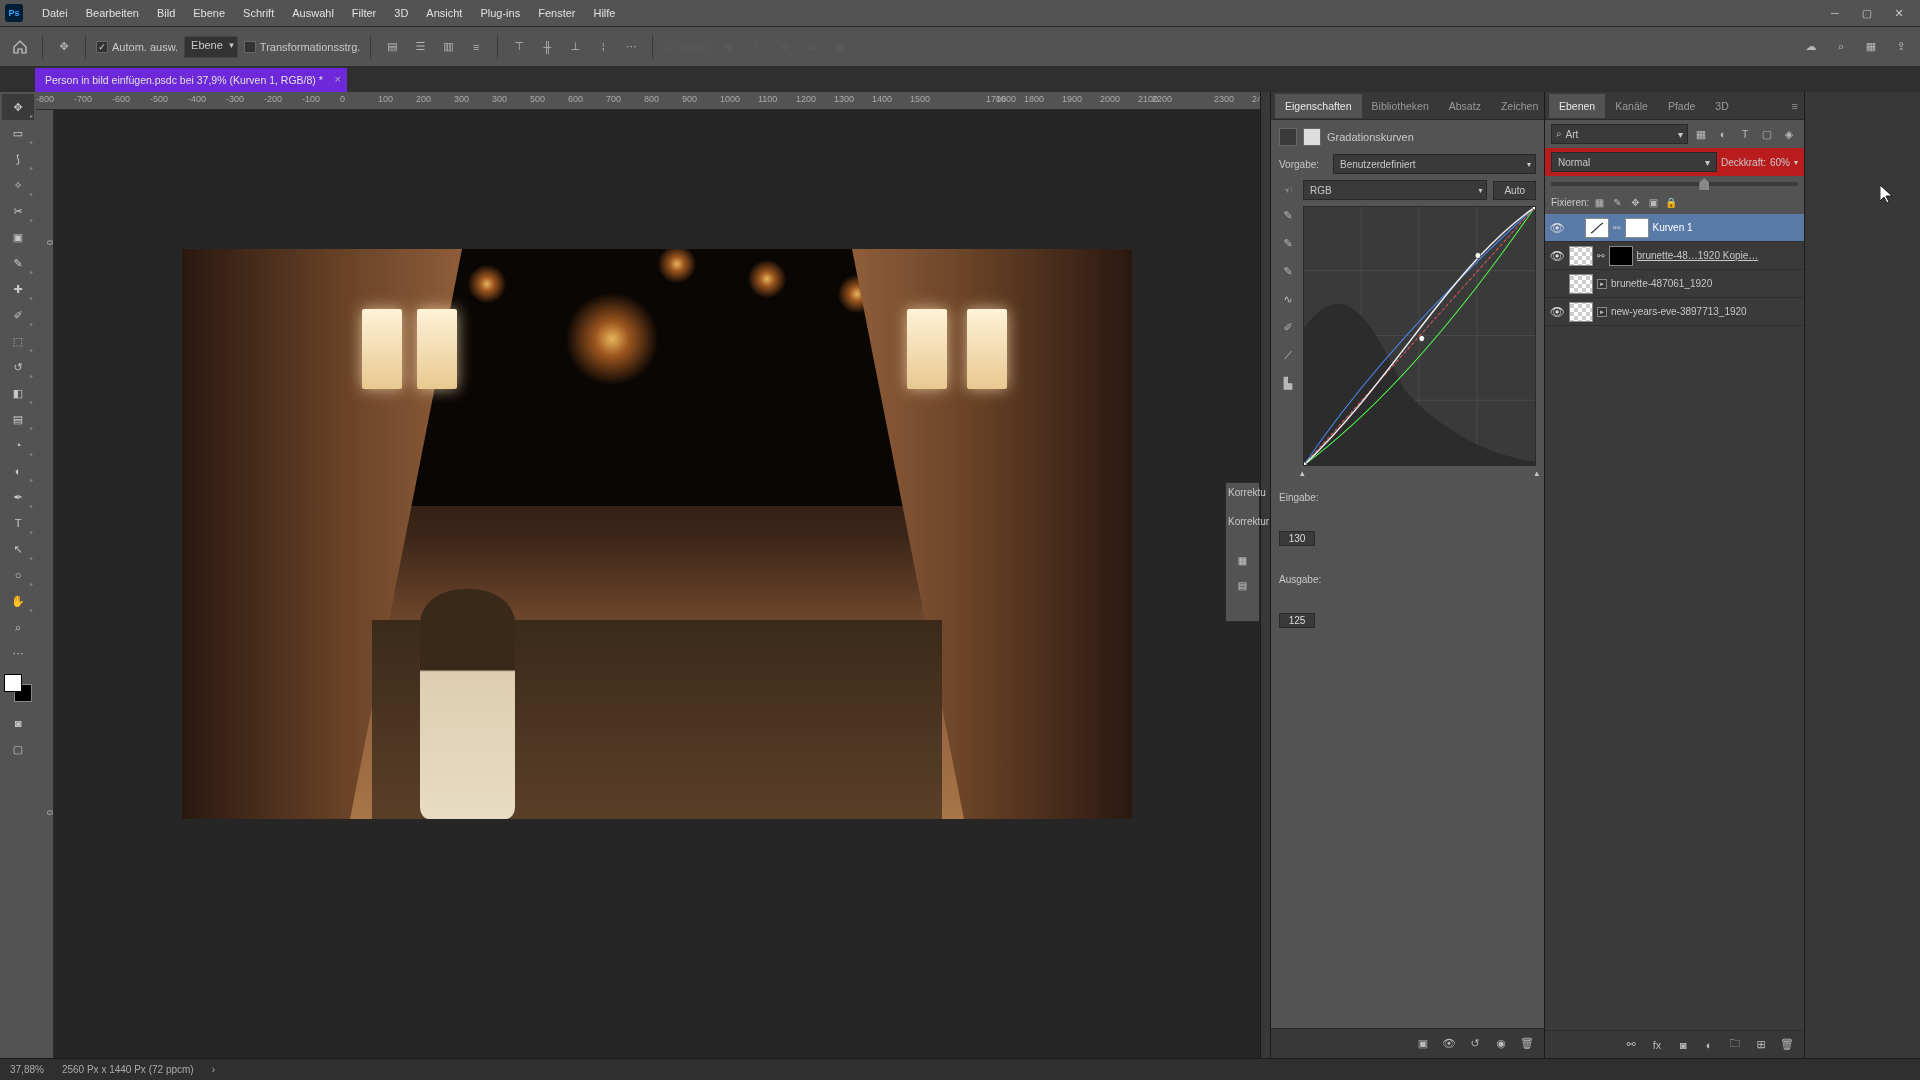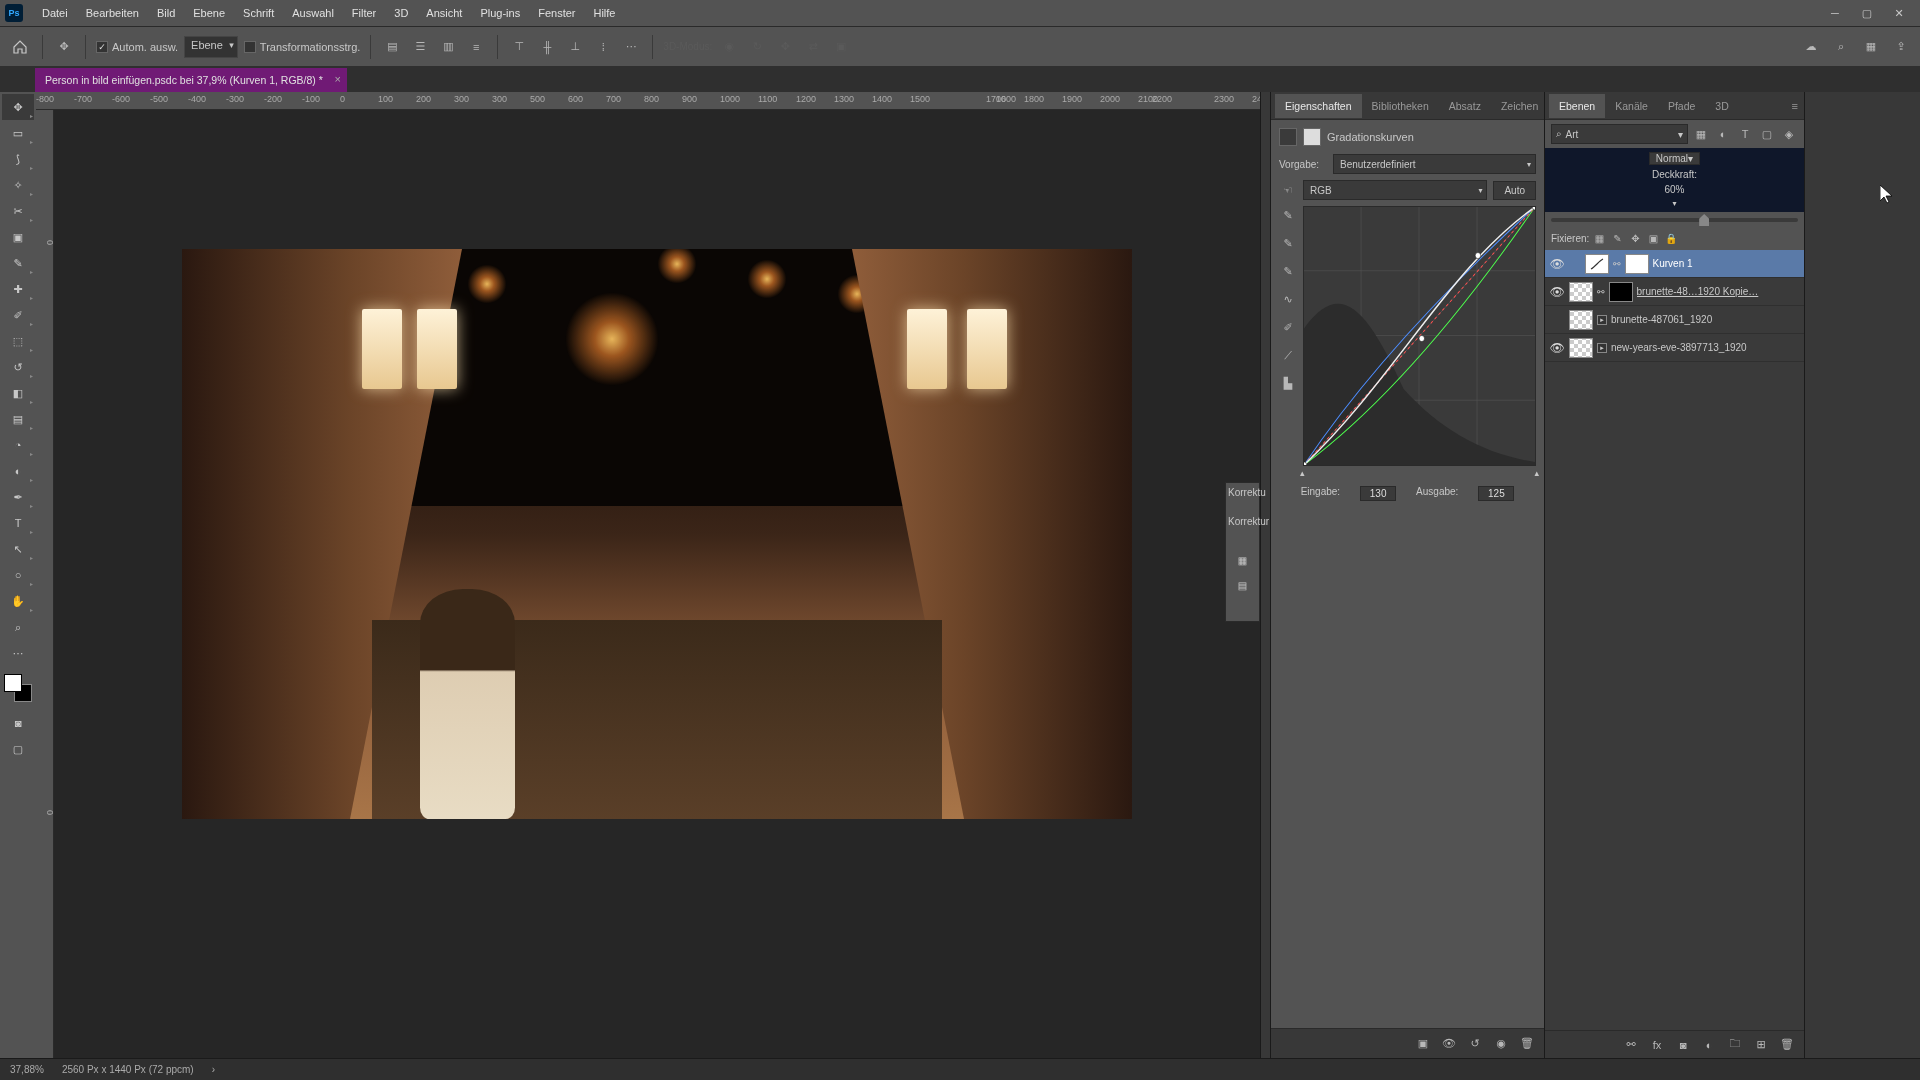--- a/index.html
+++ b/index.html
@@ -20,21 +20,21 @@
 .opt-input-ch { width: 12px; height: 12px; background: #333; border: 1px solid #666; }
 .opt-input-ch.checked::after { content: '✓'; font-size: 9px; color: #ddd; display: block; line-height: 10px; text-align: center; }
 .opt-select { background: #333; border: 1px solid #444; padding: 2px 14px 2px 6px; height: 22px; position: relative; }
 .opt-select::after { content: '▾'; position: absolute; right: 3px; top: 3px; font-size: 9px; }
 .opt-icon { width: 22px; height: 22px; display: flex; align-items: center; justify-content: center; color: #b8b8b8; }
 .opt-icon.disabled { color: #5a5a5a; }
 .opt-right { margin-left: auto; display: flex; gap: 8px; }
 
 
 .doctabs { height: 26px; background: #2f2f2f; display: flex; align-items: flex-end; padding-left: 35px; }
-.doctab { background: #701a75; padding: 4px 24px 4px 10px; font-size: 10.5px; color: #e0e0e0; border-radius: 0; position: relative; height: 24px; display: flex; align-items: center; }
+.doctab { background: #6d28d9; padding: 4px 24px 4px 10px; font-size: 10.5px; color: #e0e0e0; border-radius: 0; position: relative; height: 24px; display: flex; align-items: center; }
 .doctab .close { position: absolute; right: 6px; top: 5px; font-size: 11px; color: #aaa; }
 
 
 .main { display: flex; height: calc(100% - 26px - 40px - 26px - 22px); }
 .toolbox { width: 36px; background: #535353; display: flex; flex-direction: column; padding-top: 2px; }
 .tool { width: 32px; height: 26px; margin: 0 auto; display: flex; align-items: center; justify-content: center; color: #c8c8c8; position: relative; }
 .tool.active { background: #3a3a3a; }
 .tool .tick { position: absolute; right: 1px; bottom: 1px; font-size: 6px; color: #888; }
 .color-sw { width: 28px; height: 28px; position: relative; margin: 8px auto; }
 .color-sw .fg { position: absolute; width: 18px; height: 18px; background: #fff; border: 1px solid #000; left: 0; top: 0; z-index: 2; }
@@ -75,31 +75,31 @@
 .prop-label { font-size: 10px; width: 48px; }
 .prop-select { flex: 1; background: #3a3a3a; border: 1px solid #2a2a2a; height: 20px; padding: 0 6px; display: flex; align-items: center; position: relative; font-size: 10px; }
 .prop-select::after { content: '▾'; position: absolute; right: 4px; font-size: 8px; }
 .prop-btn { background: #3a3a3a; border: 1px solid #2a2a2a; padding: 3px 10px; font-size: 10px; }
 
 .curves-area { display: flex; gap: 4px; }
 .curves-tools { display: flex; flex-direction: column; gap: 10px; width: 20px; }
 .ctool { width: 18px; height: 18px; display: flex; align-items: center; justify-content: center; color: #b8b8b8; font-size: 11px; }
 .curves-graph { flex: 1; height: 260px; background: #3a3a3a; border: 1px solid #2a2a2a; position: relative; }
 .curves-graph svg { width: 100%; height: 100%; }
-.curves-io { display: flex; gap: 20px; justify-content: center; margin-top: 6px; font-size: 10px; }
+.curves-io { display: flex; gap: 28px; justify-content: center; margin-top: 12px; font-size: 10px; flex-direction: column; }
 .curves-io input { width: 36px; background: #3a3a3a; border: 1px solid #2a2a2a; color: #ddd; font-size: 10px; text-align: center; padding: 1px; }
 
 .panel-footer { height: 30px; background: #383838; border-top: 1px solid #2a2a2a; display: flex; align-items: center; justify-content: flex-end; gap: 8px; padding: 0 8px; }
 .pf-icon { width: 18px; height: 18px; display: flex; align-items: center; justify-content: center; color: #b8b8b8; }
 
 
 .layers-toolbar { display: flex; align-items: center; gap: 4px; padding: 4px 6px; background: #535353; }
 .layer-search { flex: 1; background: #3a3a3a; border: 1px solid #2a2a2a; height: 20px; display: flex; align-items: center; padding: 0 4px; gap: 4px; font-size: 10px; }
 .lt-icon { width: 18px; height: 18px; display: flex; align-items: center; justify-content: center; color: #b8b8b8; }
-.layers-blend { display: flex; align-items: center; gap: 4px; padding: 4px 6px; background: #0f172a; flex-direction: column; }
+.layers-blend { display: flex; align-items: center; gap: 4px; padding: 4px 6px; background: #b91c1c; }
 .blend-select { flex: 1; background: #3a3a3a; border: 1px solid #2a2a2a; height: 20px; padding: 0 6px; display: flex; align-items: center; font-size: 10px; position: relative; }
 .opacity-slider-row { padding: 0 6px 4px; background: #535353; position: relative; }
 .opacity-track { height: 4px; background: #3a3a3a; border-radius: 2px; position: relative; margin-top: 6px; }
 .opacity-thumb { position: absolute; top: -4px; width: 10px; height: 12px; background: #888; left: 60%; clip-path: polygon(50% 0, 100% 40%, 100% 100%, 0 100%, 0 40%); }
 .layers-lock { display: flex; align-items: center; gap: 2px; padding: 4px 6px; background: #535353; font-size: 10px; }
 .lock-icon { width: 16px; height: 16px; display: flex; align-items: center; justify-content: center; color: #b8b8b8; font-size: 10px; }
 
 .layer-list { background: #3a3a3a; flex: 1; }
 .layer-row { display: flex; align-items: center; height: 28px; border-bottom: 1px solid #2f2f2f; padding: 0 4px; gap: 4px; }
 .layer-row.selected { background: #5a7aa8; }

